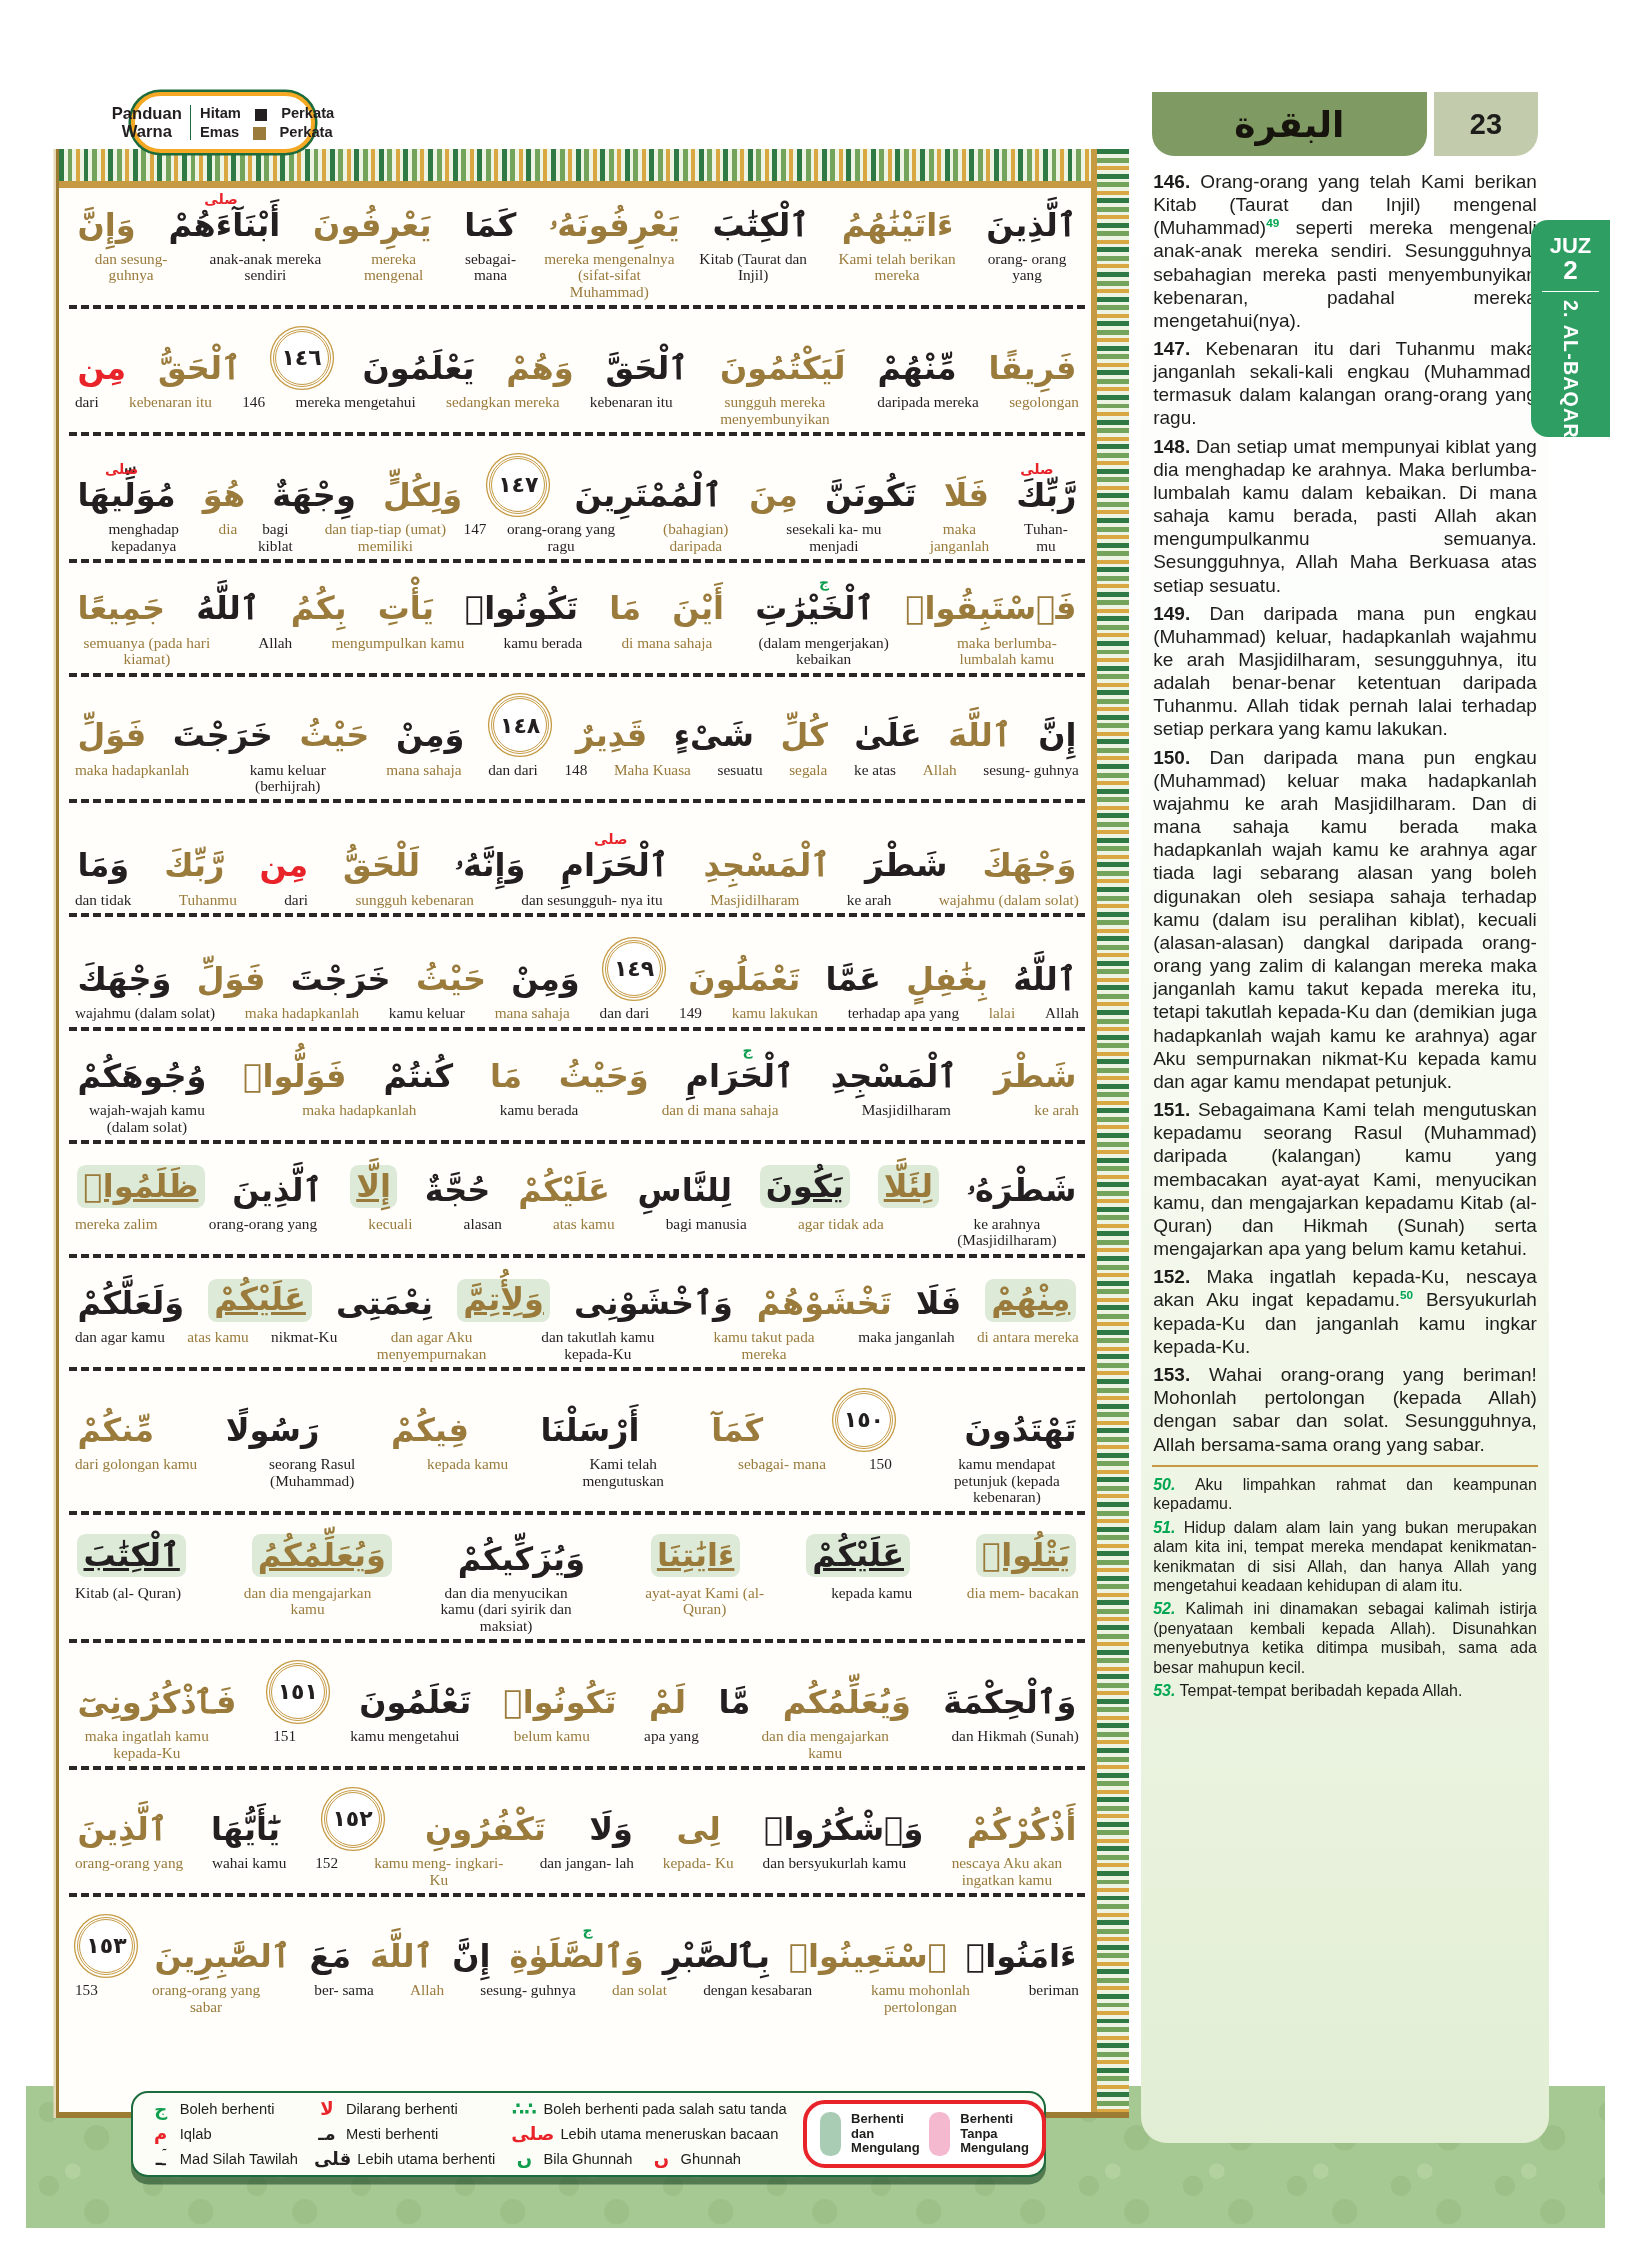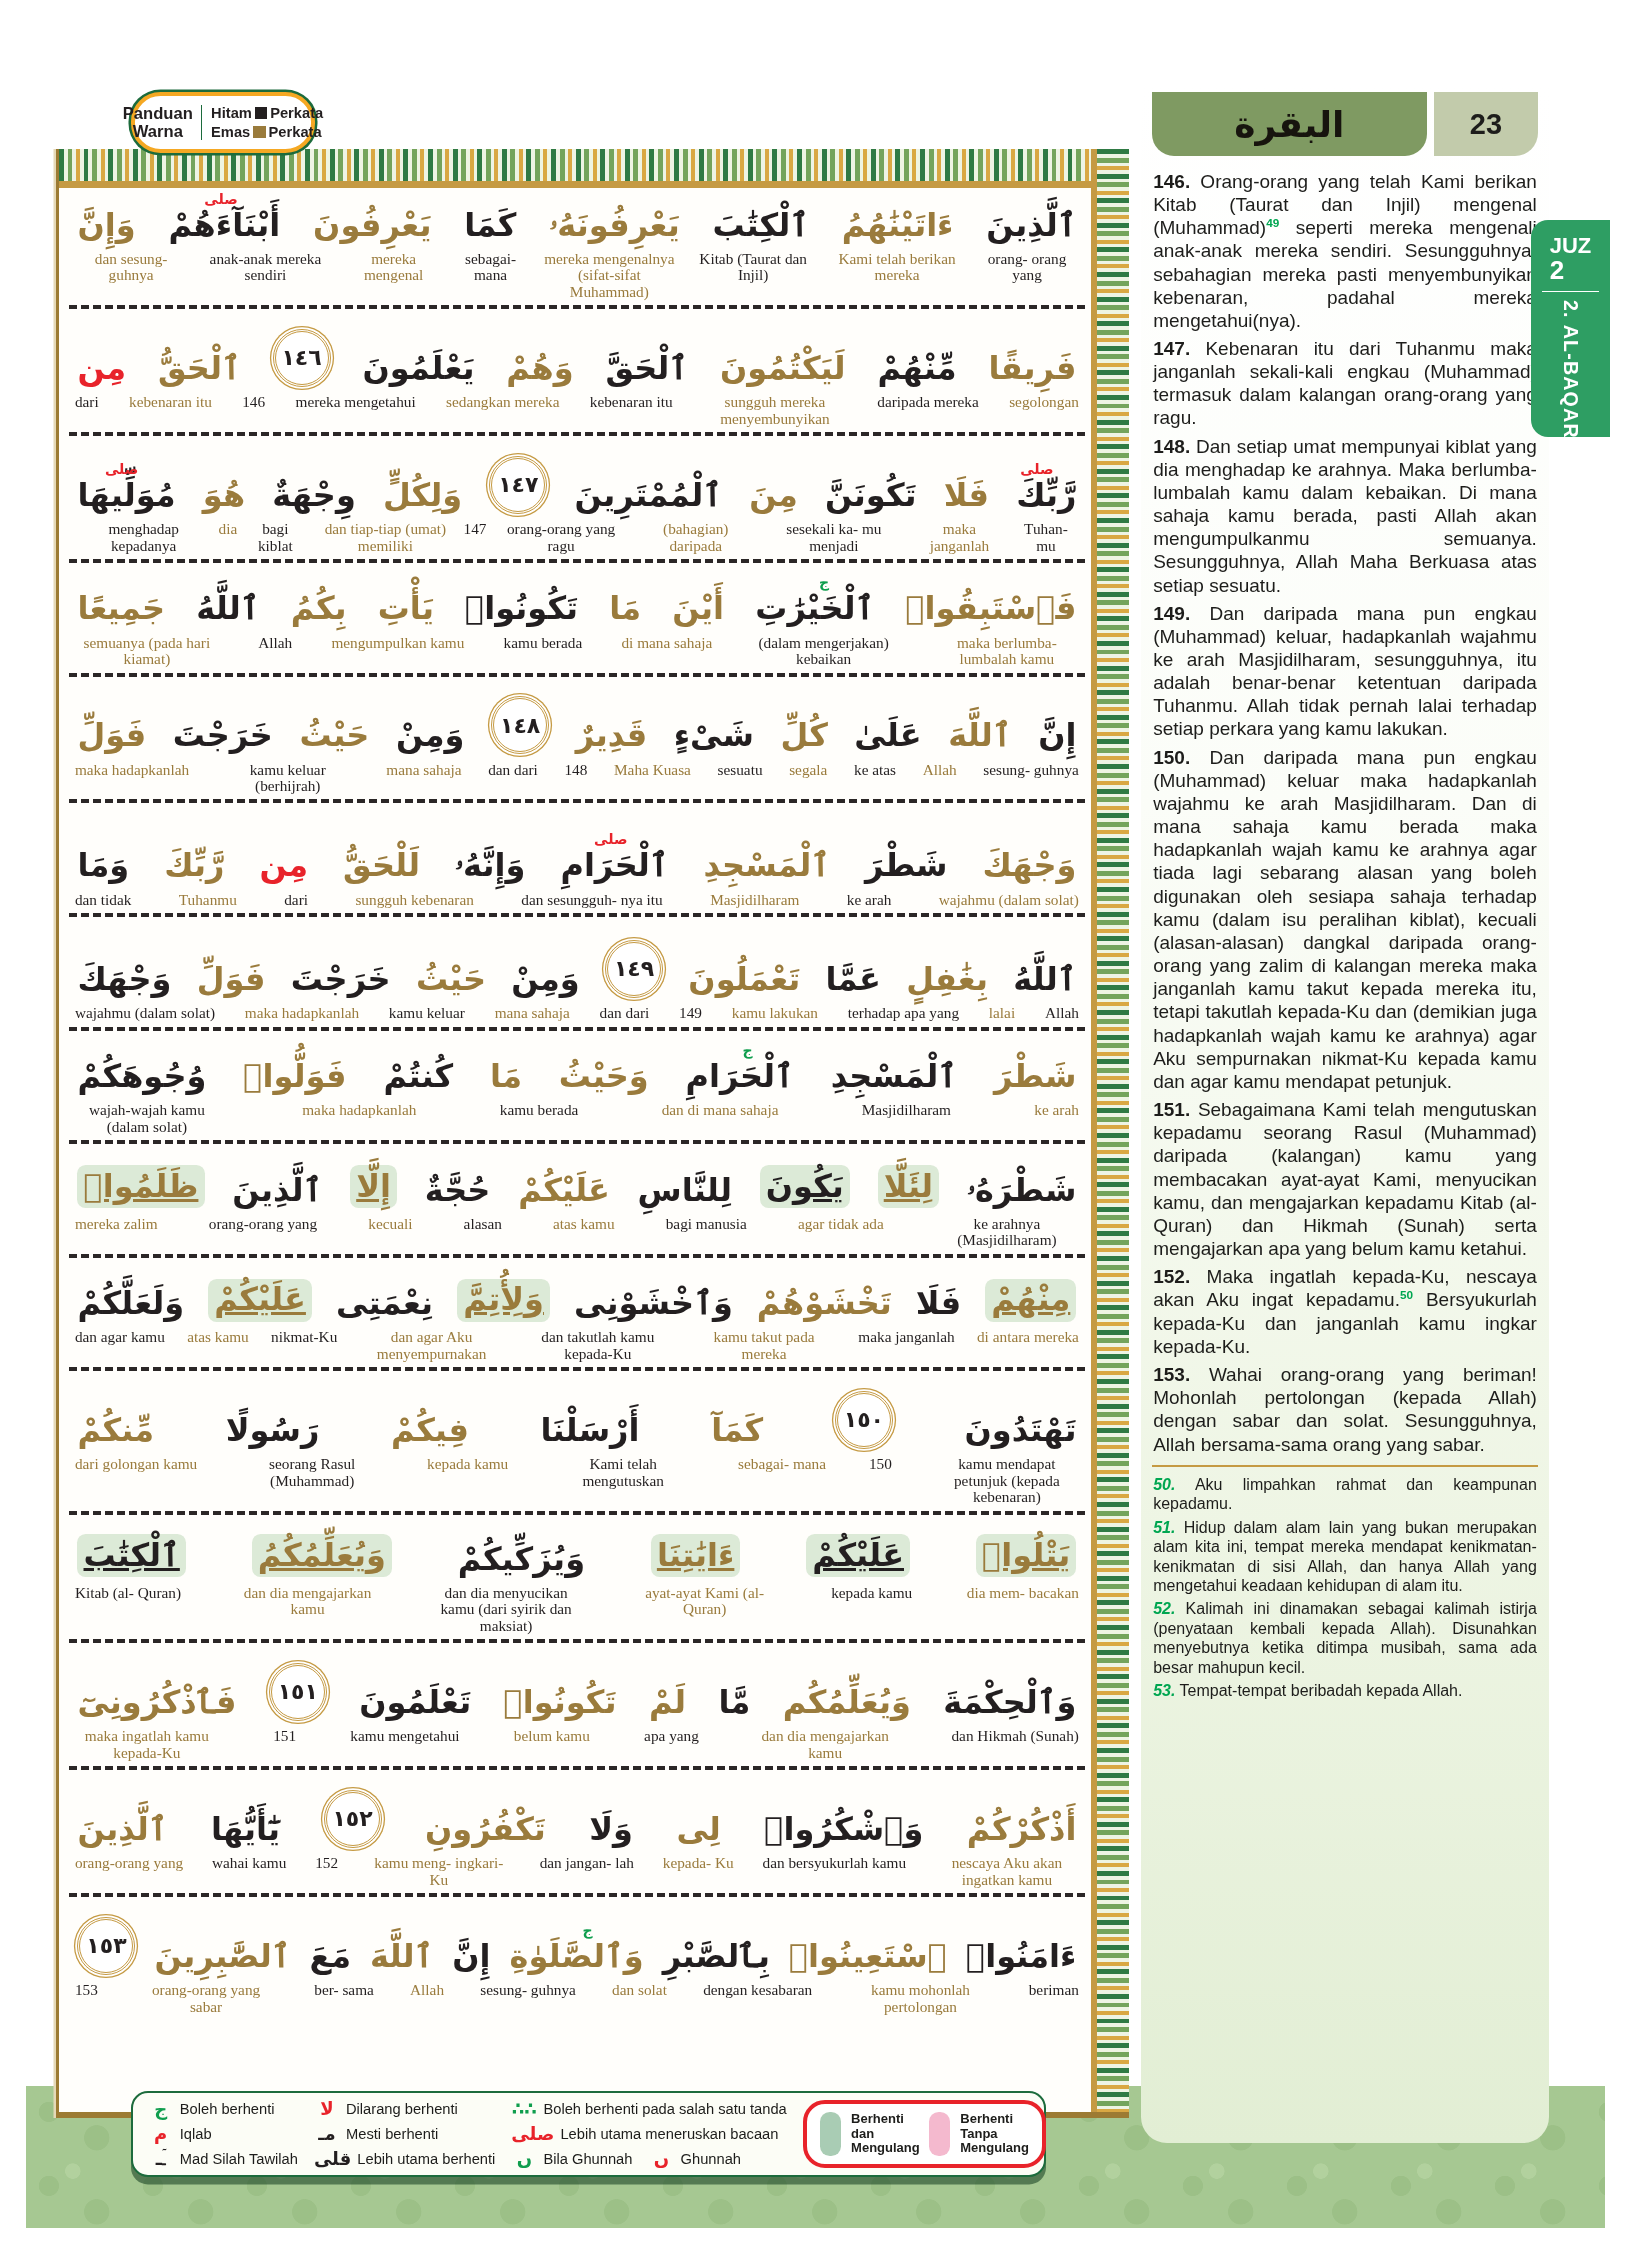--- a/index.html
+++ b/index.html
@@ -43,21 +43,21 @@
   .labels-row{display:flex;justify-content:space-between;align-items:flex-start;gap:6.1px;
     font-family:"Liberation Serif",serif;font-size:15.3px;line-height:1.08;text-align:center;padding:0 1.2px;}
   .wlabel{max-width:144px;}
 
   
   .badge{position:absolute;top:92px;height:61px;background:#ffffff;border:4.3px solid #f5a823;border-radius:29.5px;
     box-shadow:0 0 0 2.5px #1c6b3c;display:flex;align-items:center;justify-content:center;z-index:3;box-sizing:border-box;}
   .legend-badge{left:131px;width:184px;padding:0 11px;}
   .lb-title{font-weight:bold;font-size:16.6px;line-height:1.05;text-align:center;padding-right:8.6px;border-right:1.8px solid #1c6b3c;color:#231f20;}
   .lb-items{display:flex;flex-direction:column;padding-left:8.6px;gap:2.5px;font-size:14.7px;font-weight:bold;color:#231f20;}
-  .lb-row{display:flex;align-items:center;gap:3px;white-space:nowrap;}
+  .lb-row{display:flex;align-items:flex-end;gap:14px;white-space:nowrap;}
   .lb-sq{display:inline-block;width:12.3px;height:12.3px;}
   .title-badge{left:705px;width:356px;font-size:24.6px;font-weight:bold;color:#231f20;}
 
   
   .right-col{position:absolute;left:1152px;top:92px;width:386px;z-index:2;}
   .banner-row{display:flex;height:64px;}
   .surah-banner{flex:1;background:#7f9a62;border-radius:0 0 22px 22px;display:flex;align-items:center;justify-content:center;
     font-family:"DejaVu Sans",sans-serif;font-size:36px;font-weight:bold;color:#17140e;}
   .page-badge{width:104px;margin-left:7.4px;background:#c2cbab;border-radius:0 0 23px 0;display:flex;align-items:center;justify-content:center;
     font-size:29px;font-weight:bold;color:#1d1d1b;}
@@ -66,21 +66,21 @@
   .vnum{font-weight:bold;}
   .trans sup,.fnotes sup{font-size:0.62em;color:#00a651;font-weight:bold;}
   .fdivider{border:none;border-top:2.5px solid #c59a43;margin:9.8px 0 7.4px;}
   .fnotes{font-size:16px;line-height:1.22;text-align:justify;color:#1d1d1b;padding:0 1.2px 18.4px 1.2px;}
   .fnote{margin:0 0 3.7px;}
   .fnum{font-weight:bold;font-style:italic;color:#00a651;}
 
   
   .juz-tab{position:absolute;left:1531px;top:220px;width:79px;height:217px;background:#2e9e63;border-radius:17px 0 0 17px;
     z-index:3;display:flex;flex-direction:column;align-items:center;color:#ffffff;font-weight:bold;box-sizing:border-box;}
-  .juz-top{padding-top:13.5px;font-size:22px;line-height:1.05;}
+  .juz-top{padding-top:13.5px;font-size:22px;line-height:1.05;text-align:center;}
   .juz-num{font-size:26px;display:block;}
   .juz-div{width:72%;border-top:1.8px solid #ffffff;margin:7.4px 0;}
   .surah-vert{writing-mode:vertical-rl;font-size:19.6px;letter-spacing:1.2px;flex:1;margin-bottom:9.8px;white-space:nowrap;}
 
   
   .tj-legend{position:absolute;left:131px;top:2091px;width:915px;height:86px;background:#fcfdf6;border:2.5px solid #1c6b3c;
     border-radius:17px;box-shadow:0 7.4px 0 rgba(17,58,30,.55);z-index:4;display:flex;align-items:stretch;gap:16px;
     padding:7.4px 14.7px;box-sizing:border-box;}
   .tj-col{display:flex;flex-direction:column;justify-content:space-between;}
   .tj-row{display:flex;align-items:center;gap:16px;}

